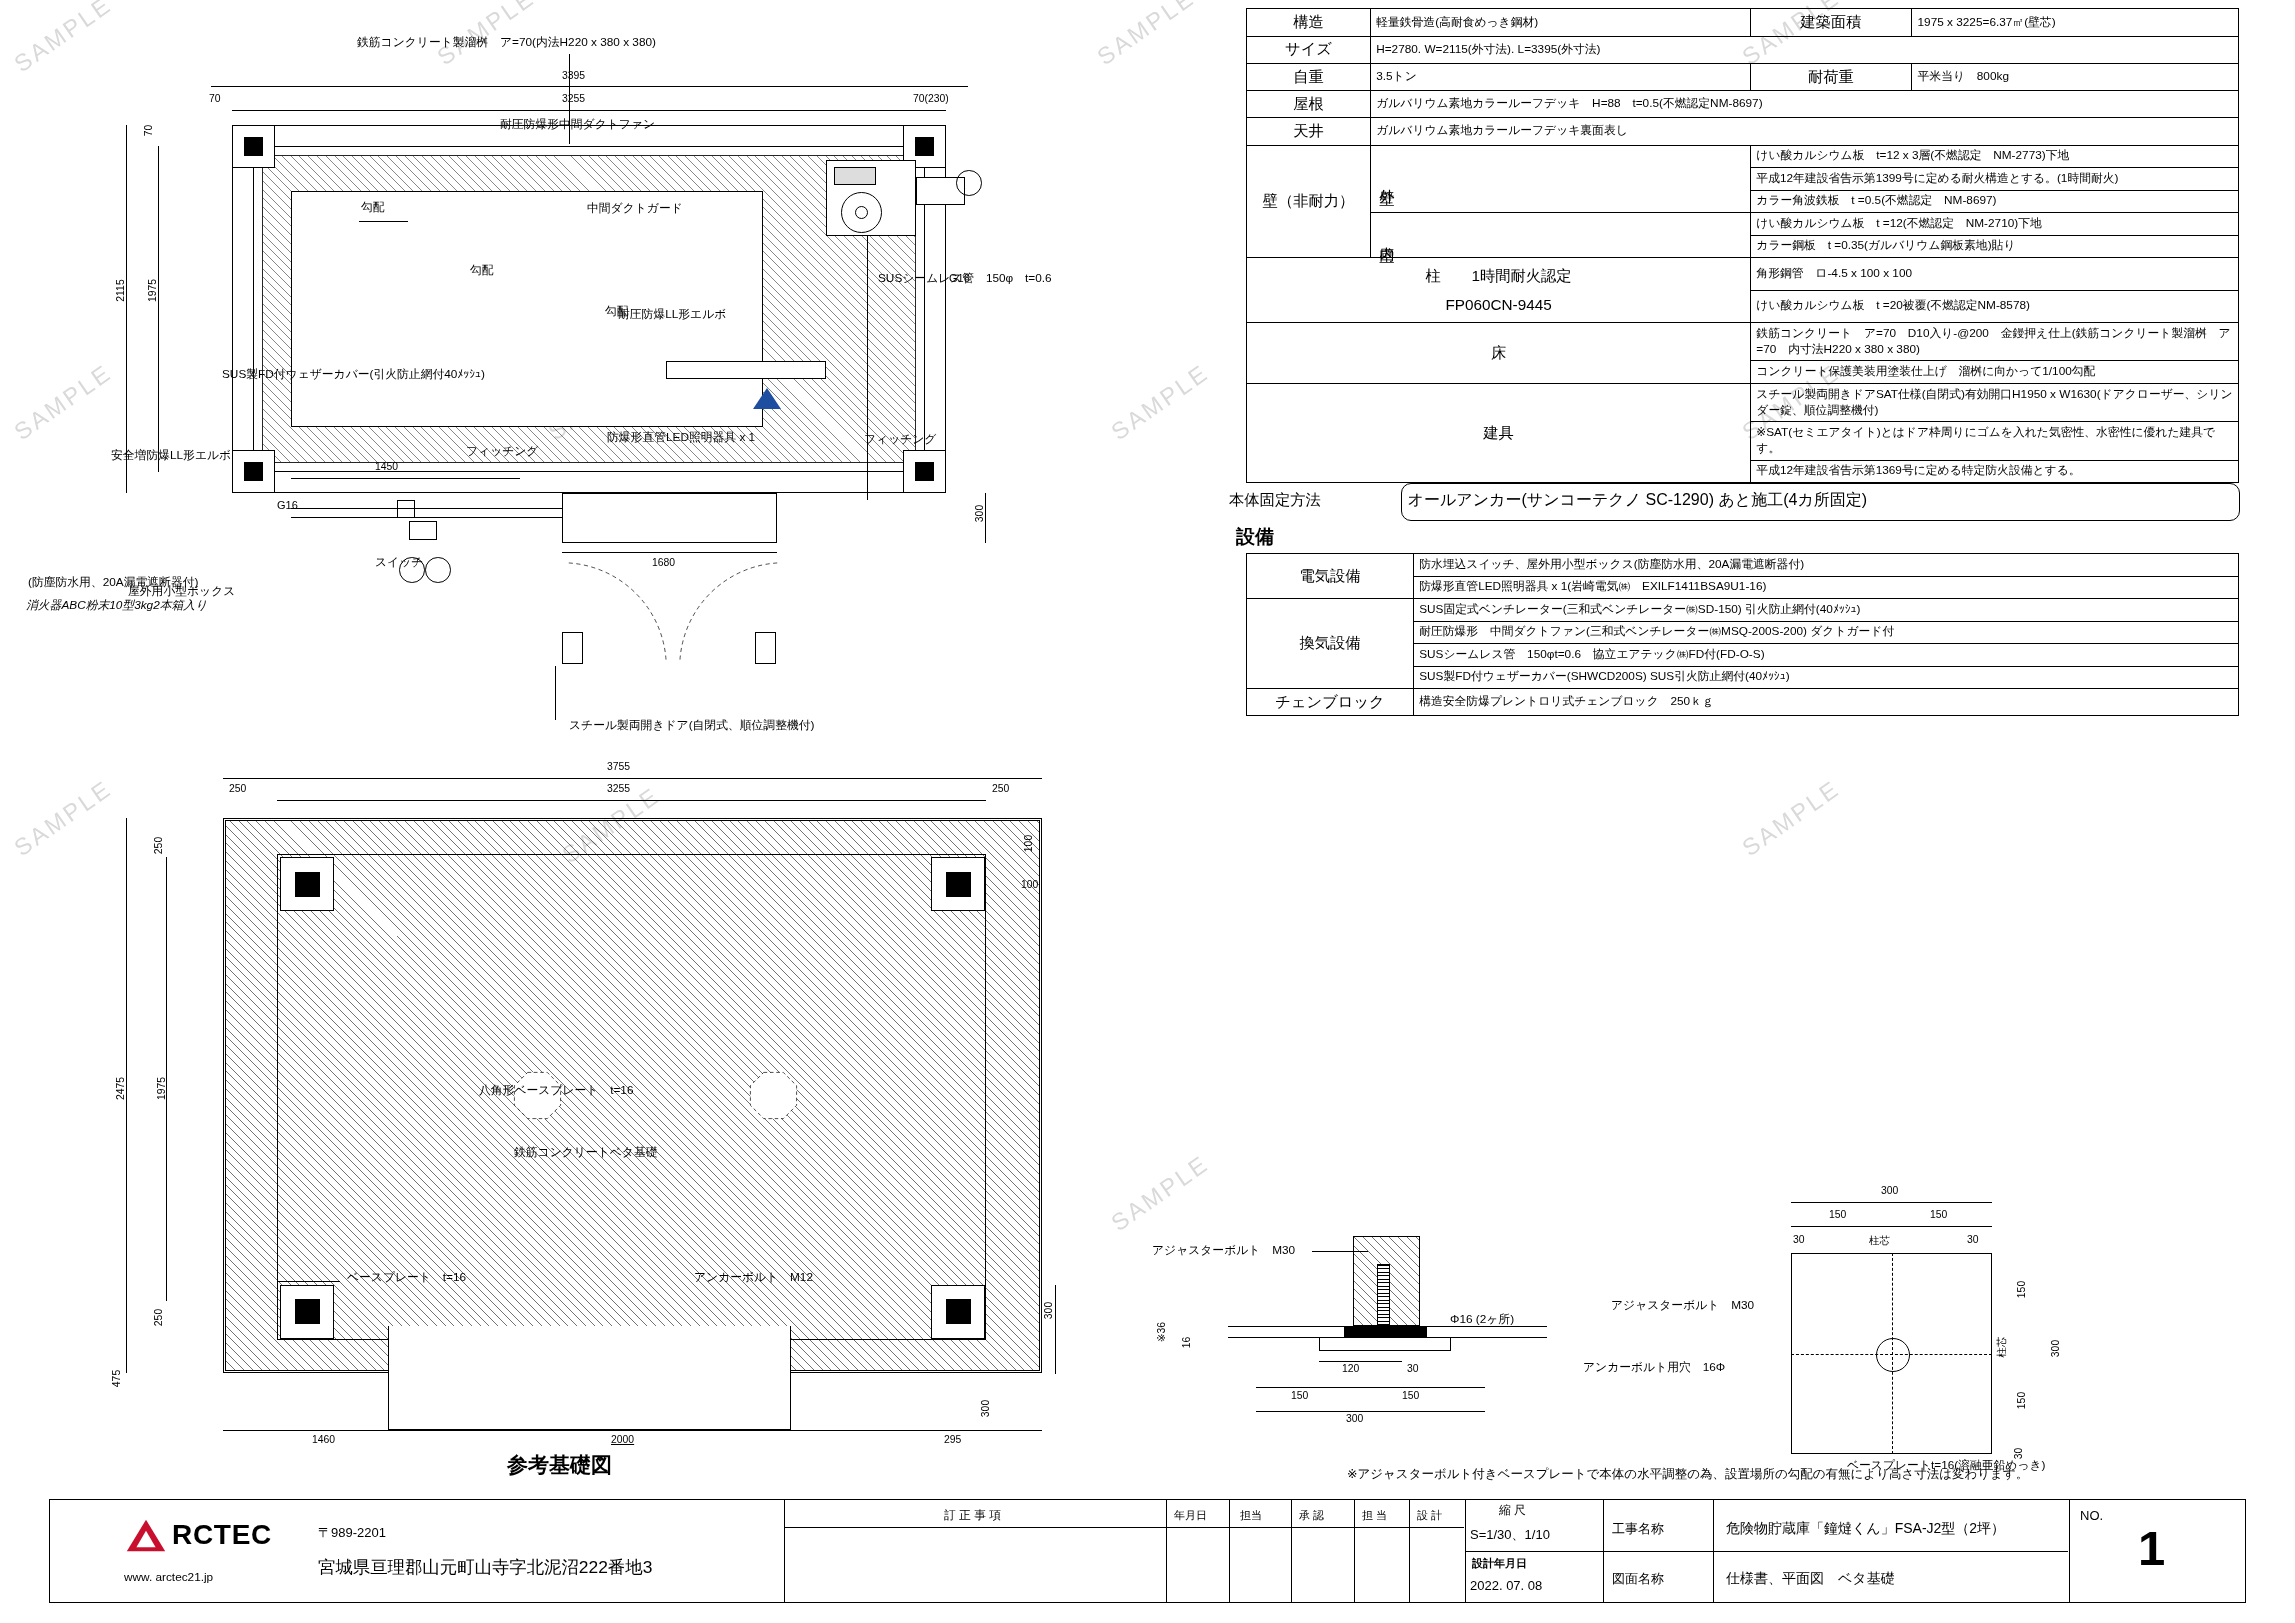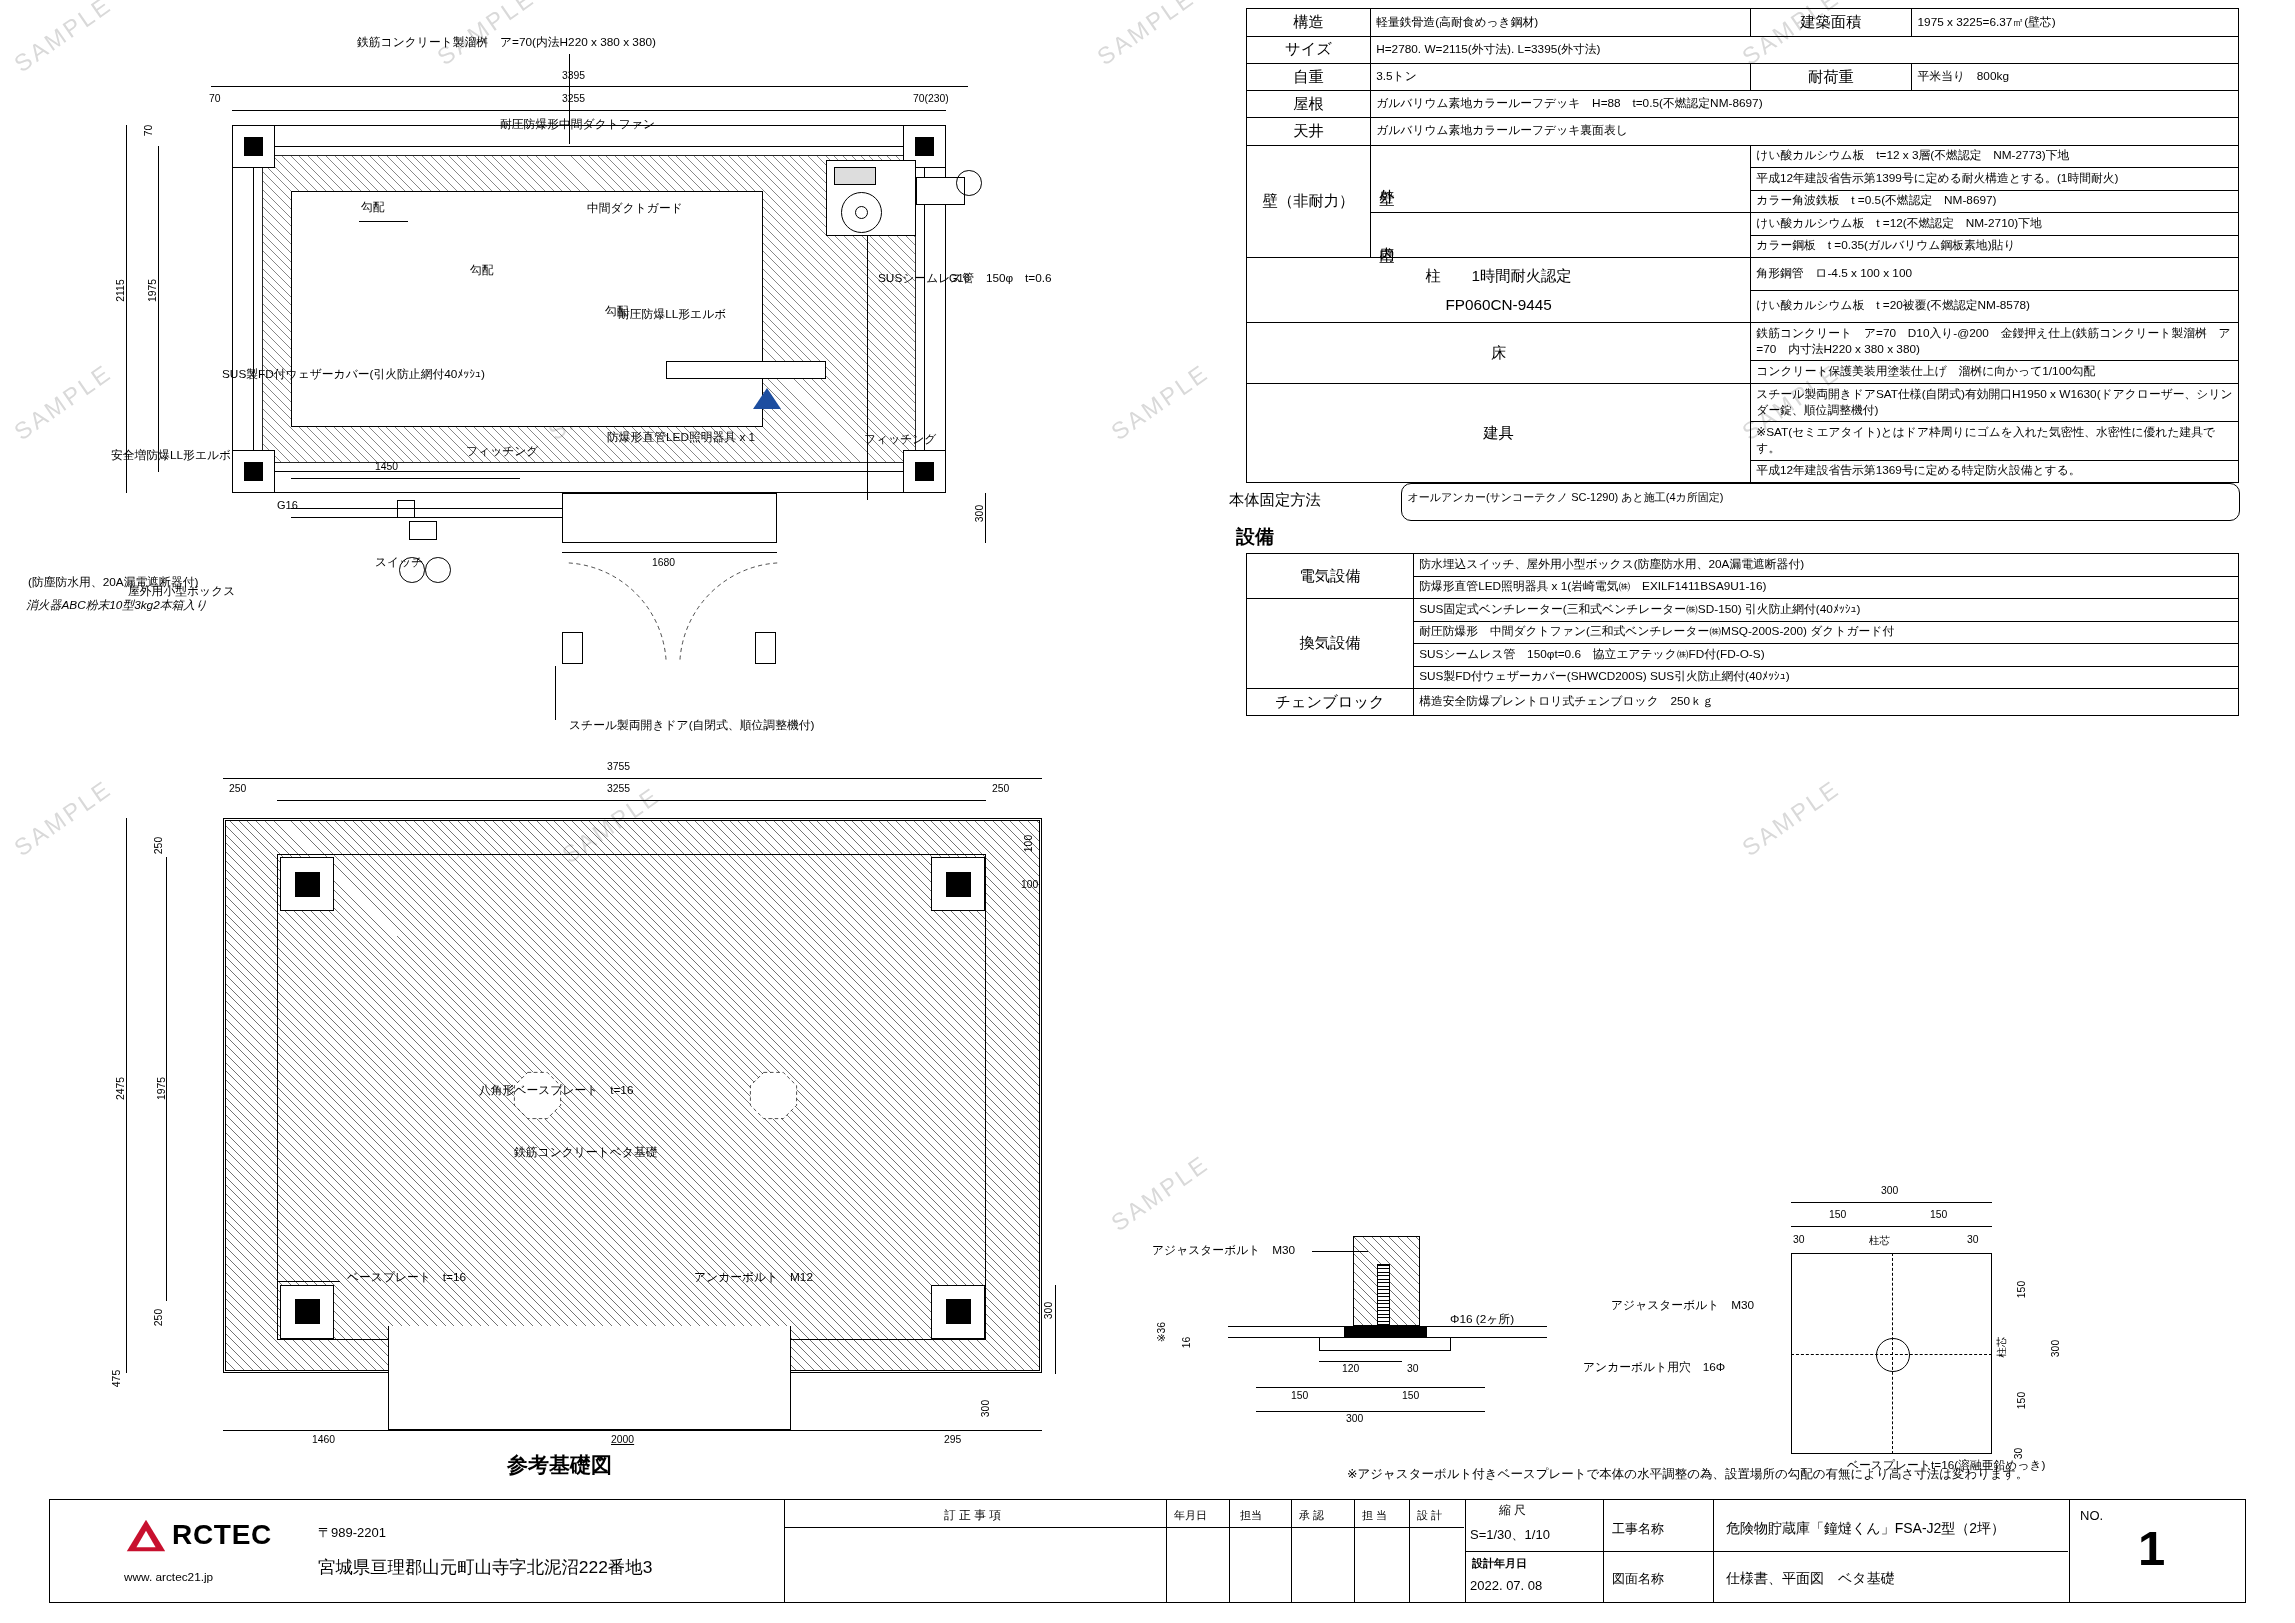--- a/index.html
+++ b/index.html
@@ -124,21 +124,21 @@
             <td colspan="2">※SAT(セミエアタイト)とはドア枠周りにゴムを入れた気密性、水密性に優れた建具です。</td>
           </tr>
       <tr>
             <td colspan="2">平成12年建設省告示第1369号に定める特定防火設備とする。</td>
           </tr>
     </tbody>
       </table>
 
     <div style="position:relative;height:32px;margin-top:-0.7px;">
       <div style="position:absolute;left:-7px;top:7px;font-size:15.3px;">本体固定方法</div>
-      <div class="box" style="left:165px;top:0;width:839px;height:38px;padding:6.2px 5.6px;font-size:11px;border-radius:10px;">オールアンカー(サンコーテクノ SC-1290) あと施工(4カ所固定)</div>
+      <div class="box" style="left:165px;top:0;width:839px;height:38px;padding:6.2px 5.6px;font-size:16px;border-radius:10px;">オールアンカー(サンコーテクノ SC-1290) あと施工(4カ所固定)</div>
     </div>
 
     <div class="sect" style="margin-top:9.7px;">設備</div>
 
     <table class="spec" style="width:993px;margin-left:10.4px;margin-top:2.8px;">
       <tbody>
           <tr>
         <td class="th" rowspan="2" style="width:154px;">電気設備</td>
         <td>防水埋込スイッチ、屋外用小型ボックス(防塵防水用、20A漏電遮断器付)</td>
       </tr>

